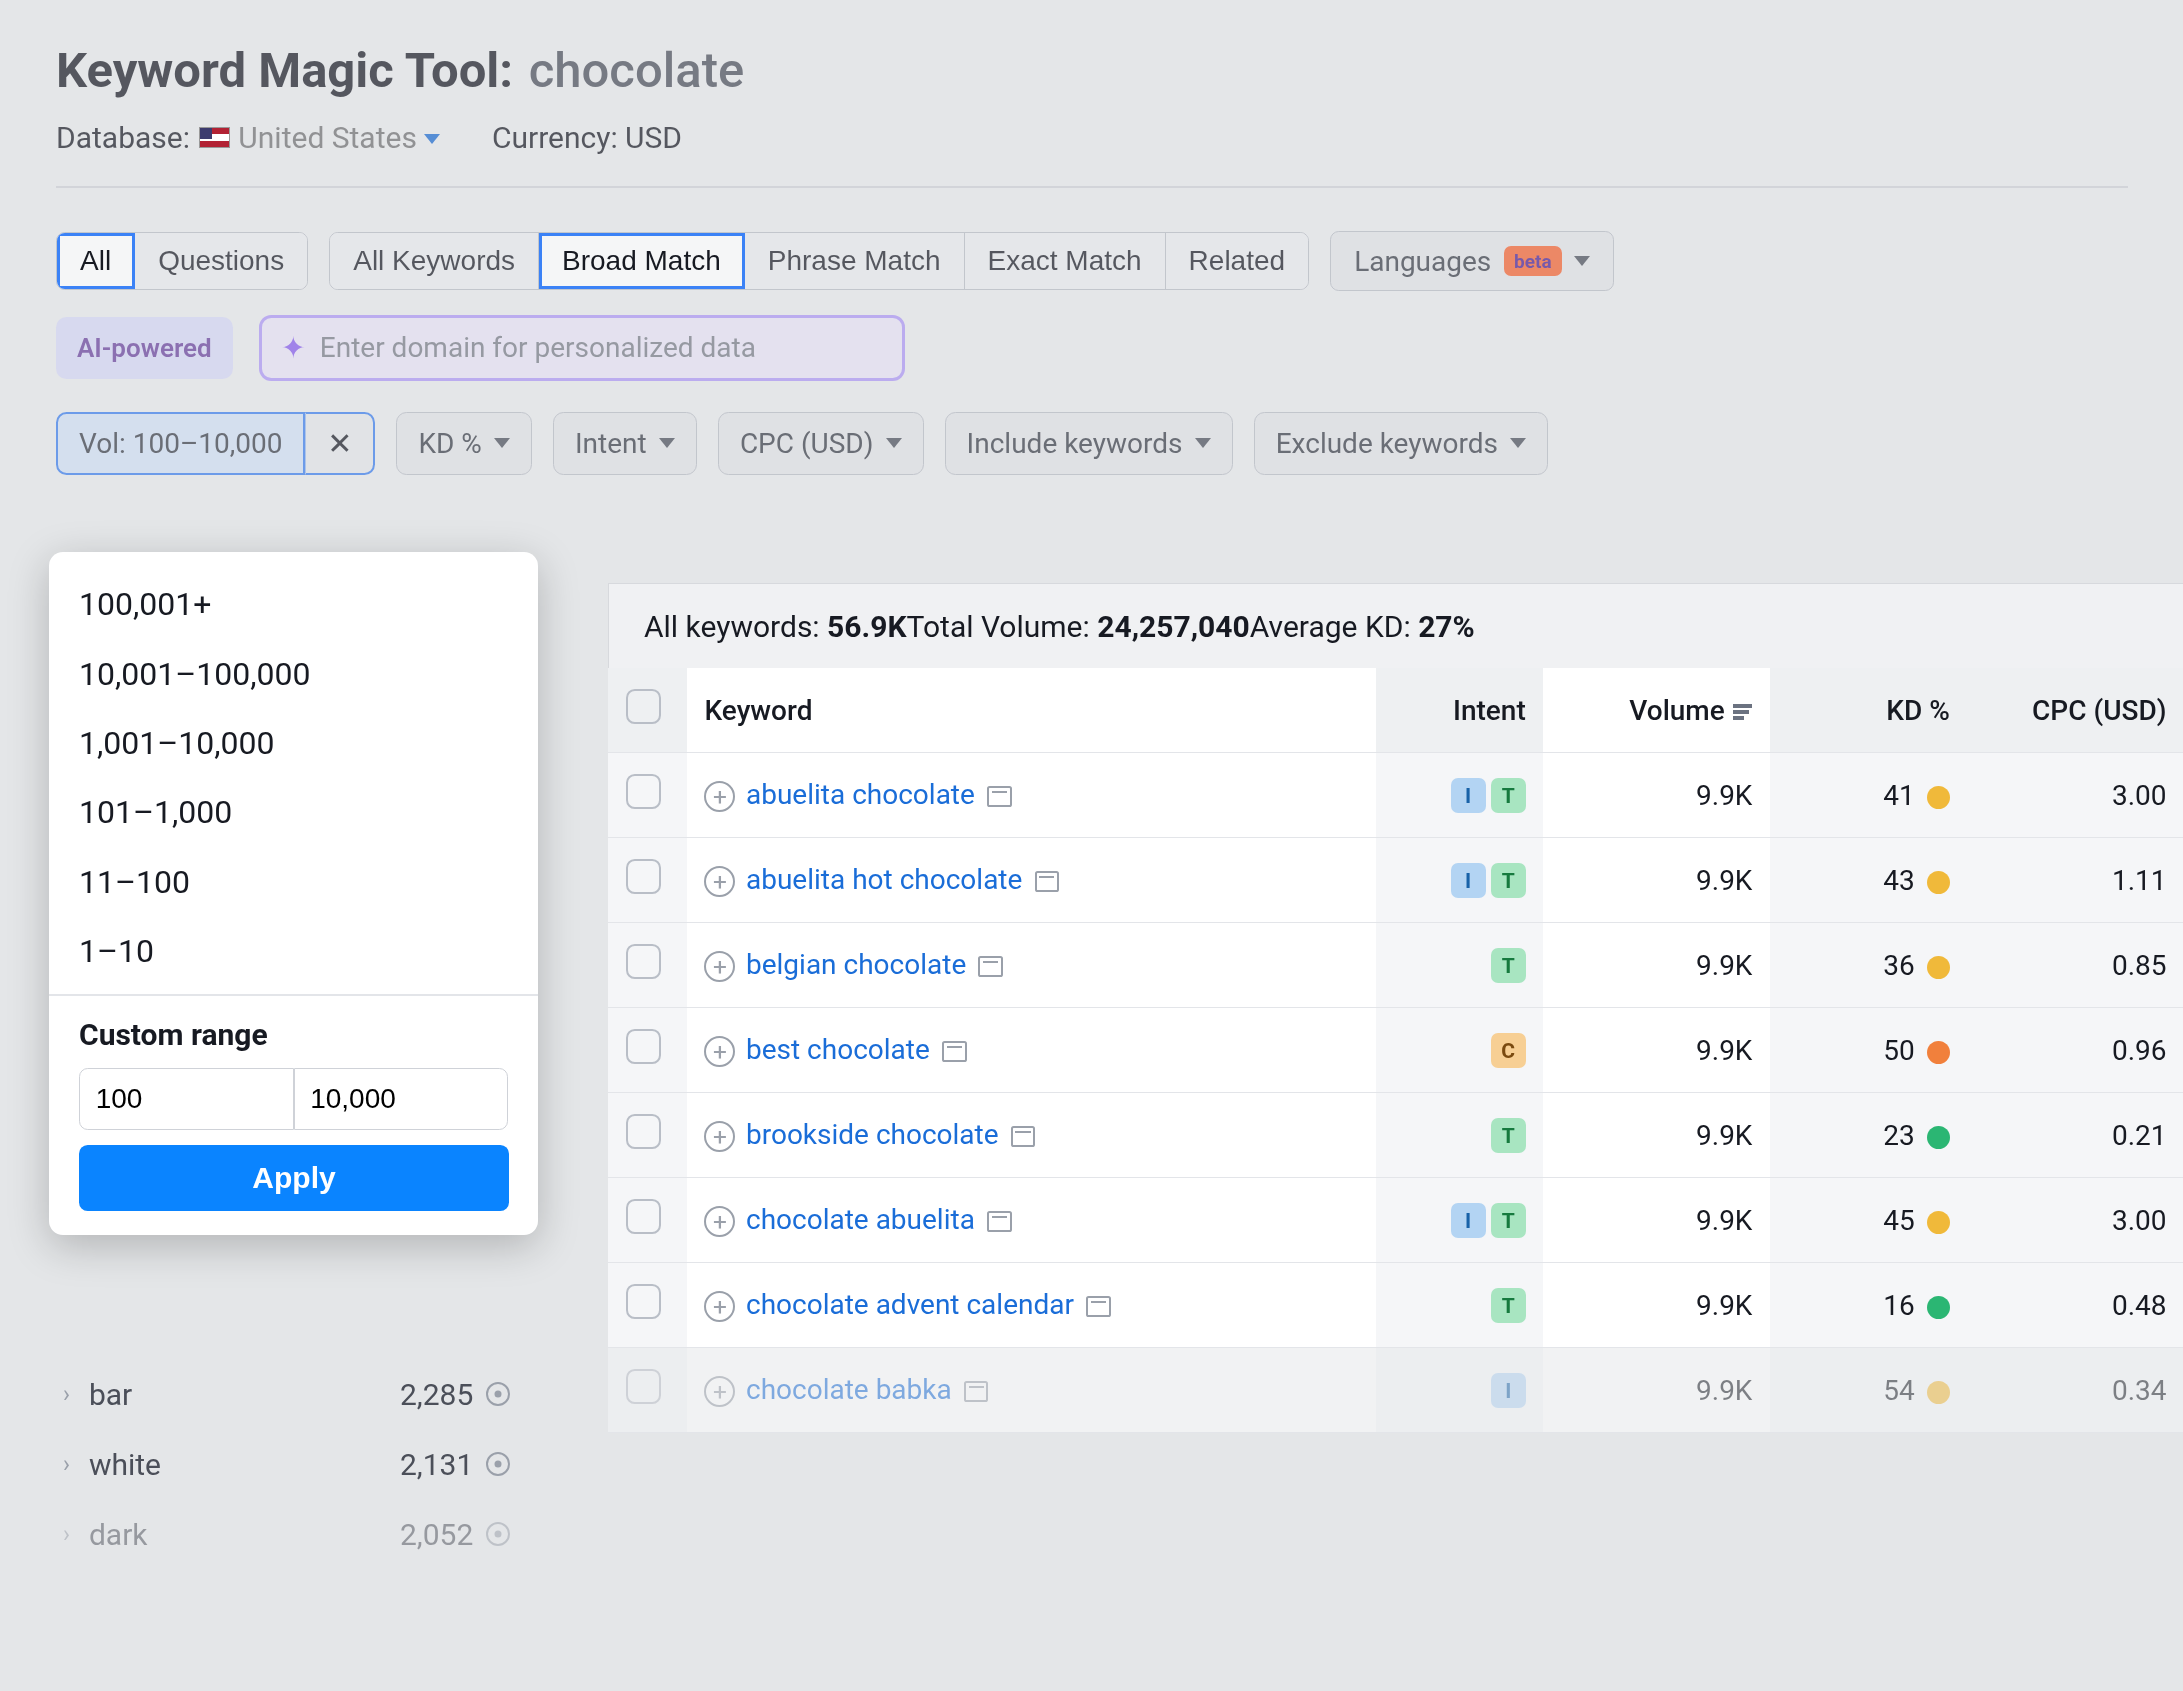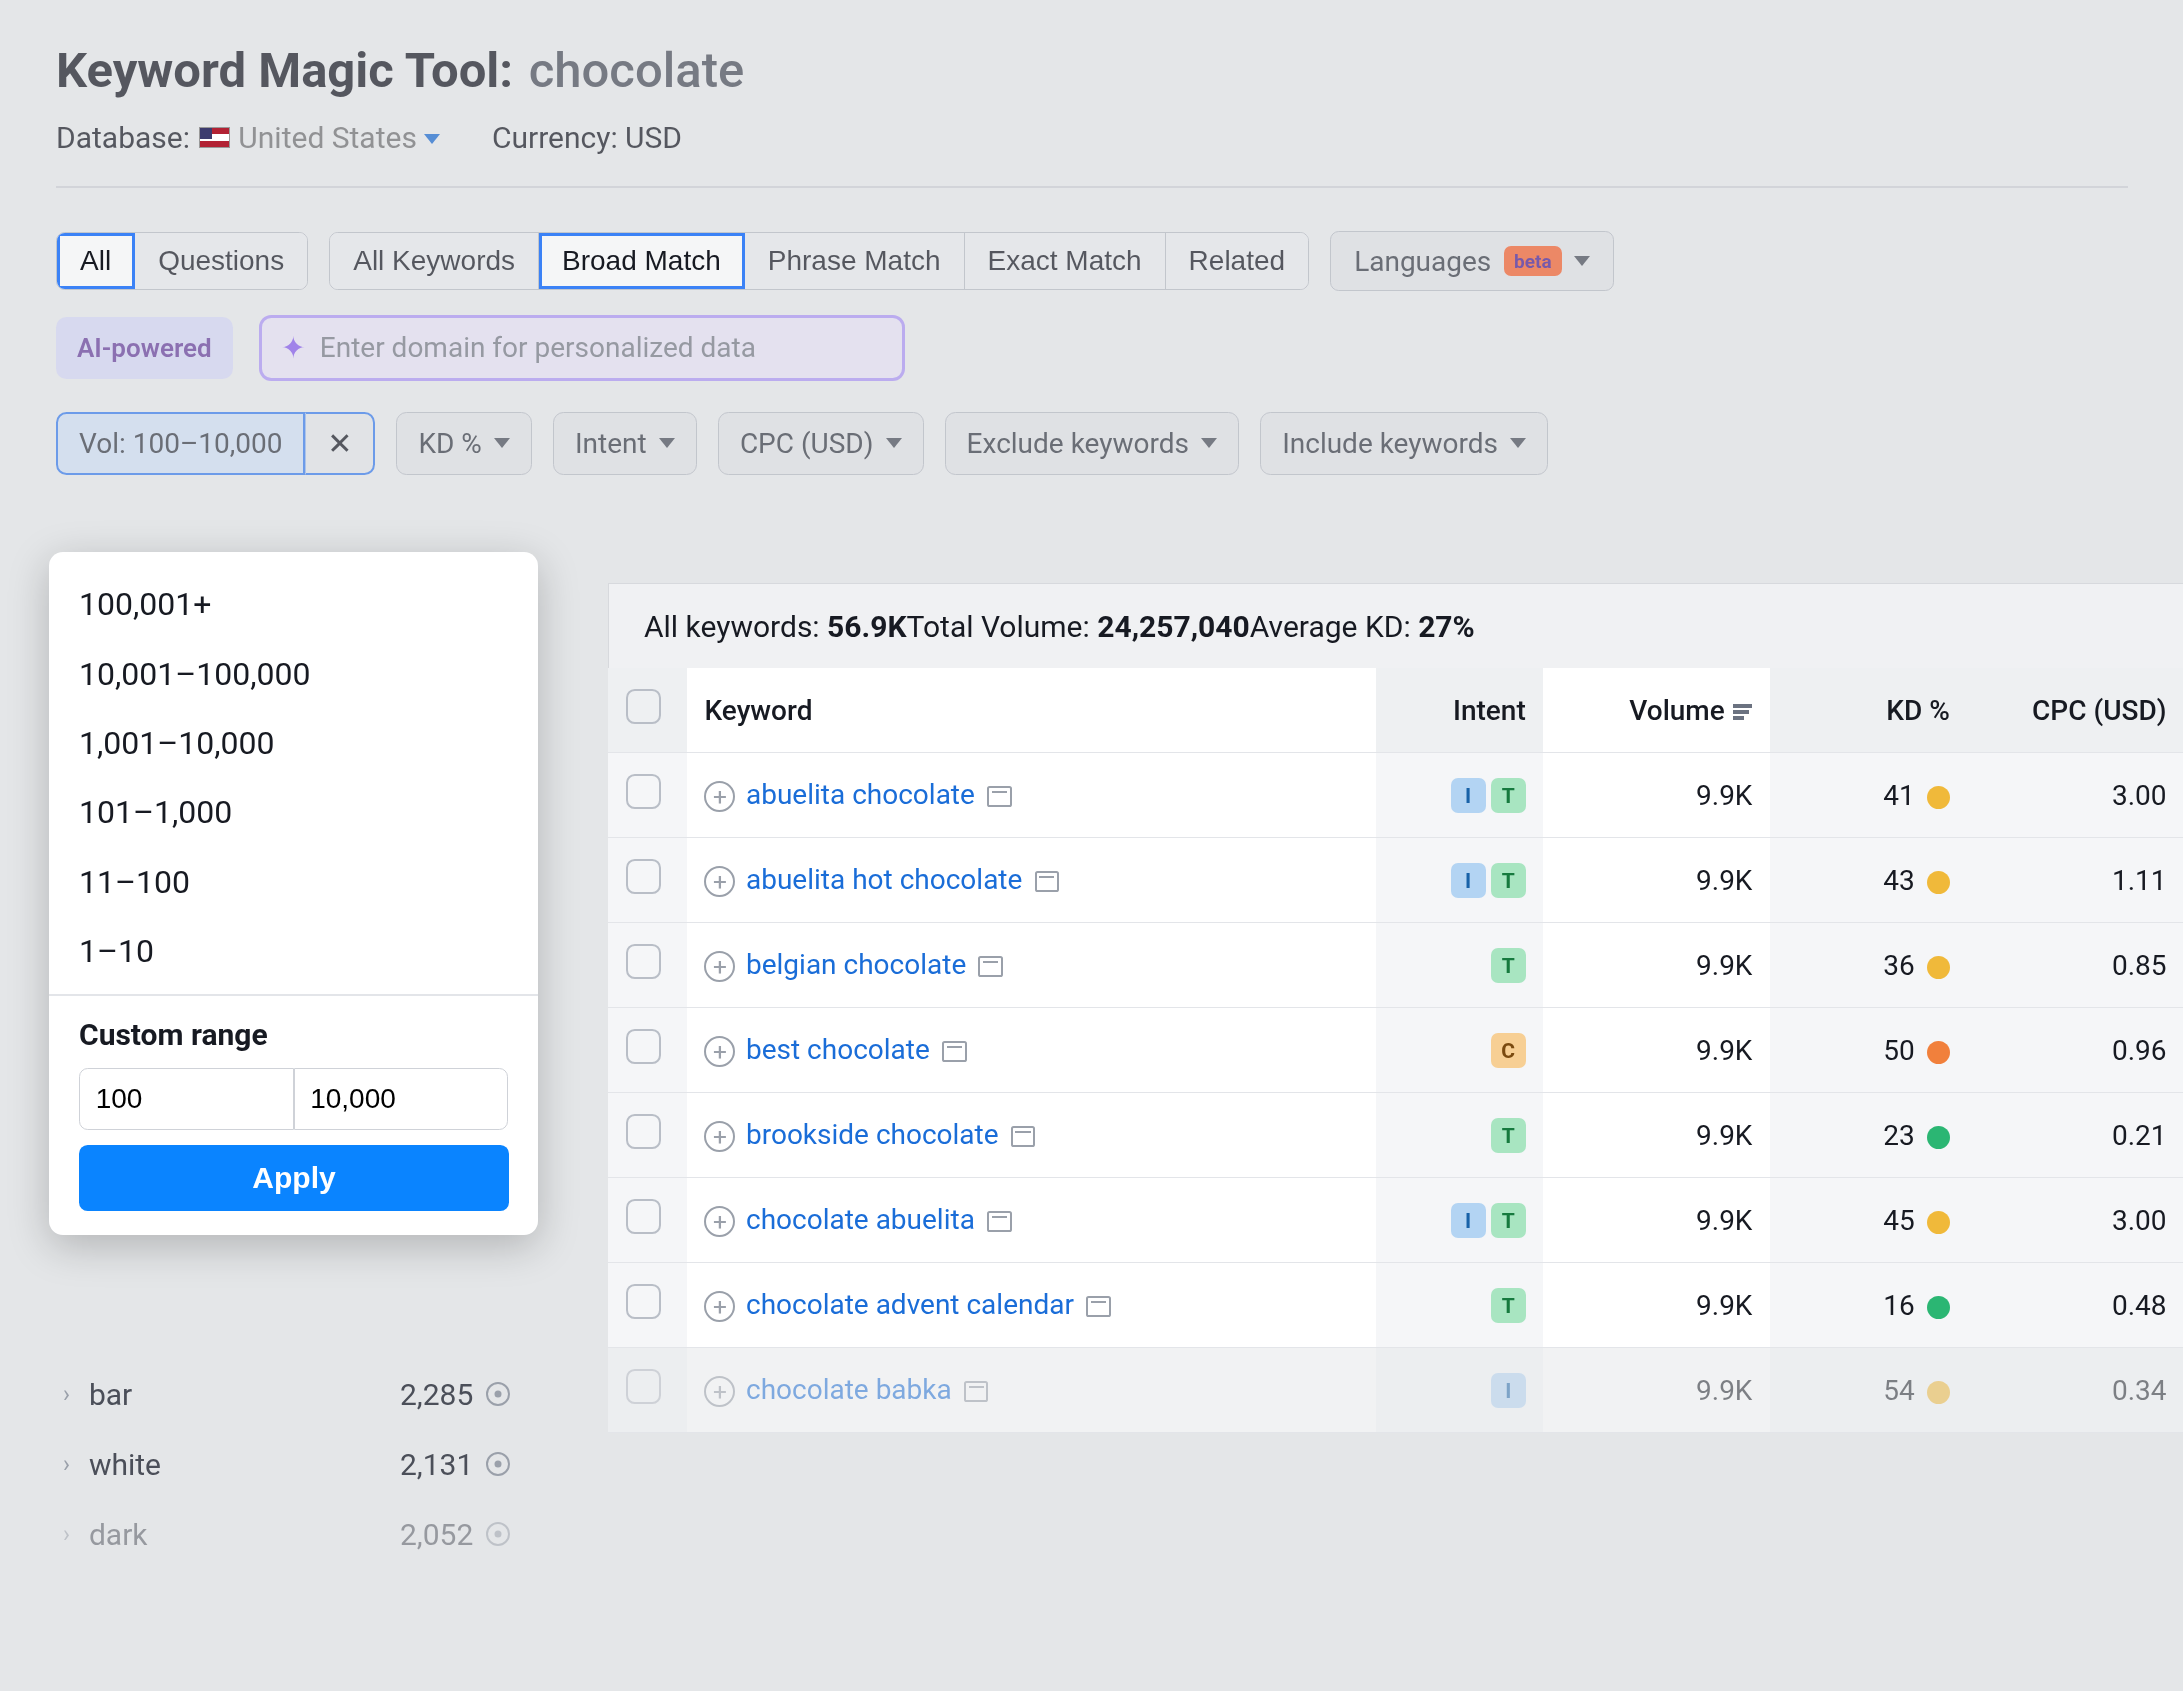--- a/index.html
+++ b/index.html
@@ -176,25 +176,25 @@
     </div>
   <div class="f-pill">
       <span>Intent</span>
       <span style="width:0;height:0;border-left:8.7px solid transparent;border-right:8.7px solid transparent;border-top:10.5px solid #4b4f59;"></span>
     </div>
   <div class="f-pill">
       <span>CPC (USD)</span>
       <span style="width:0;height:0;border-left:8.7px solid transparent;border-right:8.7px solid transparent;border-top:10.5px solid #4b4f59;"></span>
     </div>
   <div class="f-pill">
+      <span>Include keywords</span>
+      <span style="width:0;height:0;border-left:8.7px solid transparent;border-right:8.7px solid transparent;border-top:10.5px solid #4b4f59;"></span>
+    </div>
+  <div class="f-pill">
       <span>Exclude keywords</span>
-      <span style="width:0;height:0;border-left:8.7px solid transparent;border-right:8.7px solid transparent;border-top:10.5px solid #4b4f59;"></span>
-    </div>
-  <div class="f-pill">
-      <span>Include keywords</span>
       <span style="width:0;height:0;border-left:8.7px solid transparent;border-right:8.7px solid transparent;border-top:10.5px solid #4b4f59;"></span>
     </div>
 </div>
 
 <div class="dropdown">
   <div class="dd-item">100,001+</div>
   <div class="dd-item">10,001–100,000</div>
   <div class="dd-item">1,001–10,000</div>
   <div class="dd-item">101–1,000</div>
   <div class="dd-item">11–100</div>

